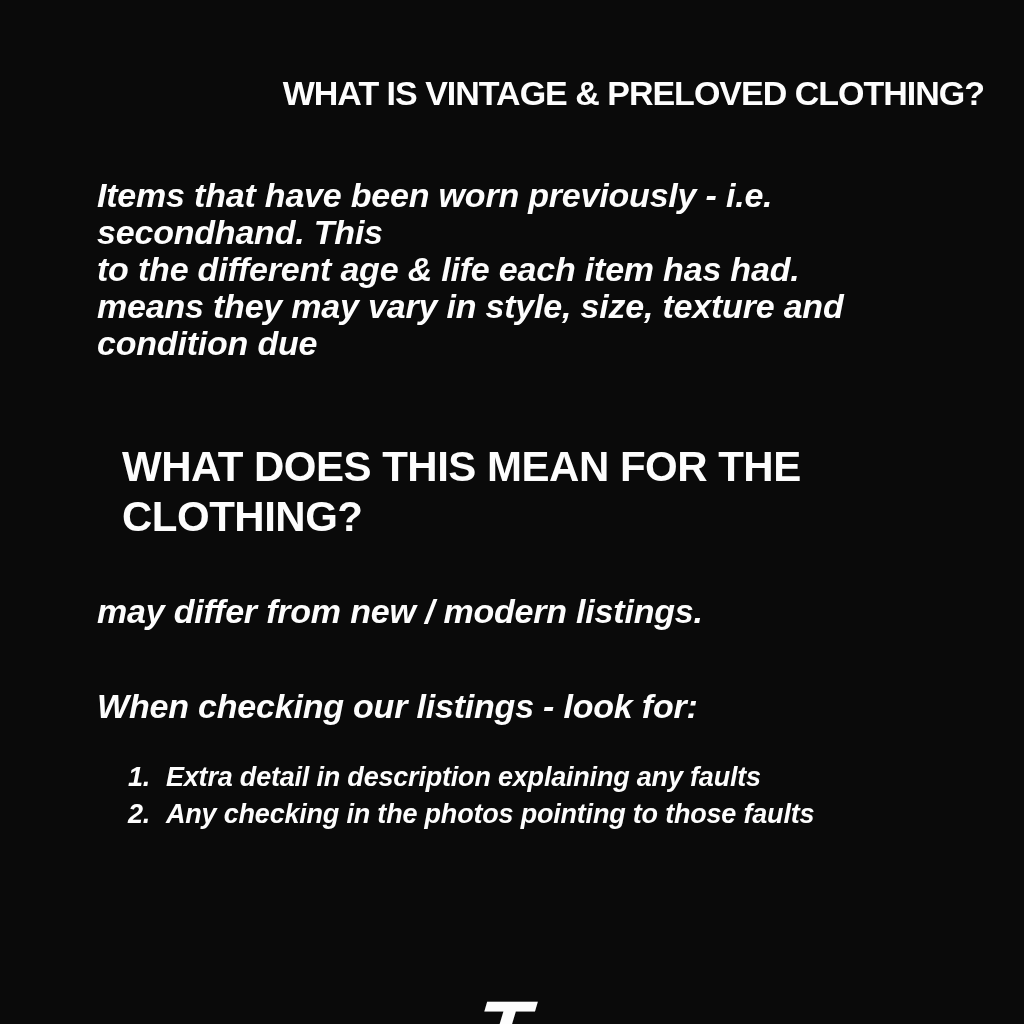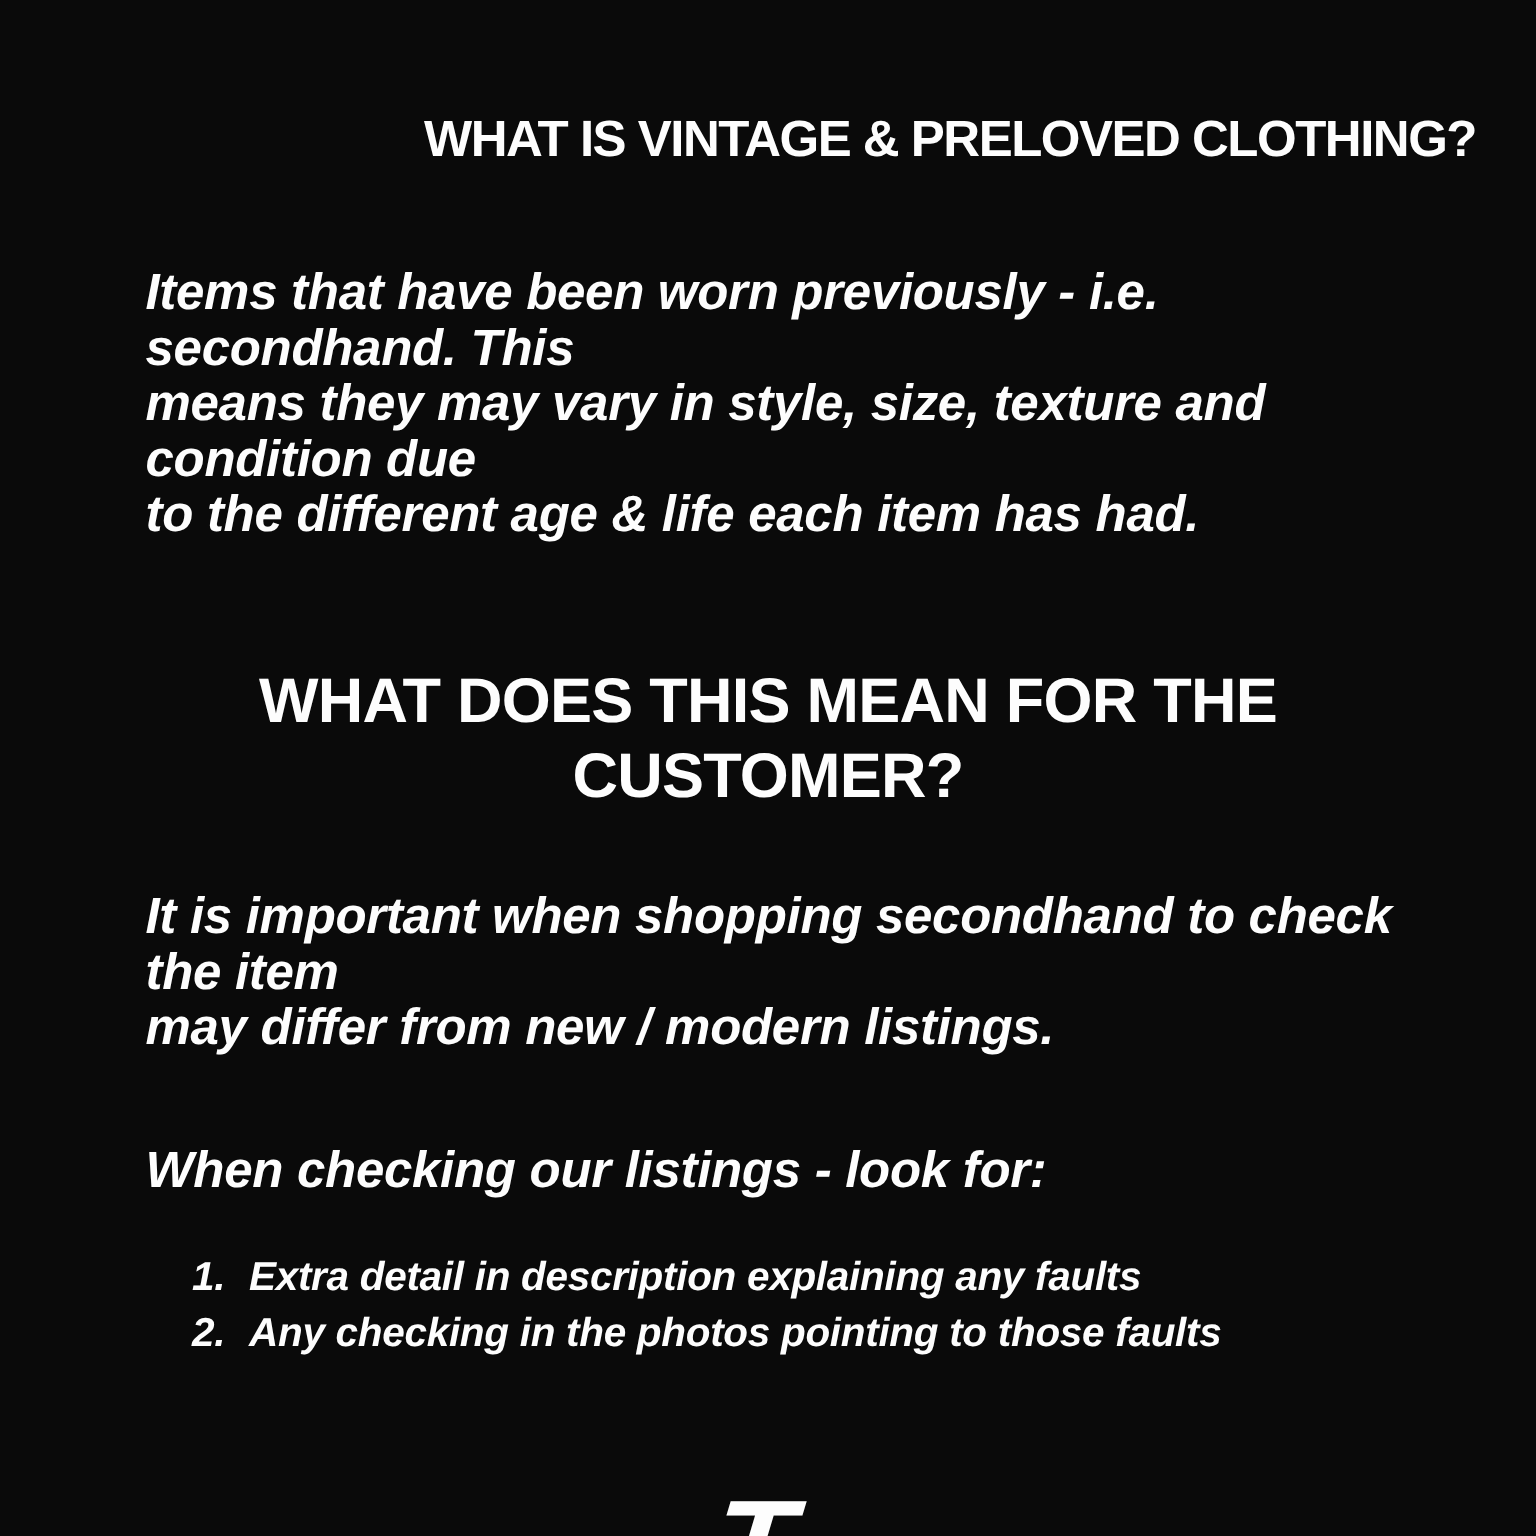--- a/index.html
+++ b/index.html
@@ -21,21 +21,21 @@
     text-align: right;
     font-size: 34px;
     font-weight: bold;
     letter-spacing: -1px;
     line-height: 1.15;
     white-space: nowrap;
   }
   .h2 {
     margin: 80px auto 0;
     max-width: 780px;
-    text-align: center;
+    text-align: left;
     font-size: 42px;
     font-weight: bold;
     letter-spacing: -0.5px;
     line-height: 1.2;
   }
   .para {
     margin: 0 80px 0 97px;
     font-size: 34px;
     font-weight: bold;
     font-style: italic;
@@ -78,31 +78,30 @@
 </style>
 </head>
 <body>
 
 <div class="poster">
 
   <h1 class="h1">WHAT IS VINTAGE &amp; PRELOVED CLOTHING?</h1>
 
   <div class="para para-intro">
     <div class="line">Items that have been worn previously - i.e. secondhand. This</div>
+    <div class="line">to the different age &amp; life each item has had.</div>
     <div class="line">means they may vary in style, size, texture and condition due</div>
-    <div class="line">to the different age &amp; life each item has had.</div>
   </div>
 
   <h2 class="h2">
     <div class="hline">WHAT DOES THIS MEAN FOR THE</div>
-    <div class="hline">CUSTOMER?</div>
+    <div class="hline">CLOTHING?</div>
   </h2>
 
   <div class="para para-customer">
-    <div class="line">It is important when shopping secondhand to check the item</div>
     <div class="line">may differ from new / modern listings.</div>
   </div>
 
   <div class="para para-listings">When checking our listings - look for:</div>
 
   <ol class="checklist">
     <li class="check-item">
       <span class="num">1.</span>
       <span class="txt">Extra detail in description explaining any faults</span>
     </li>

